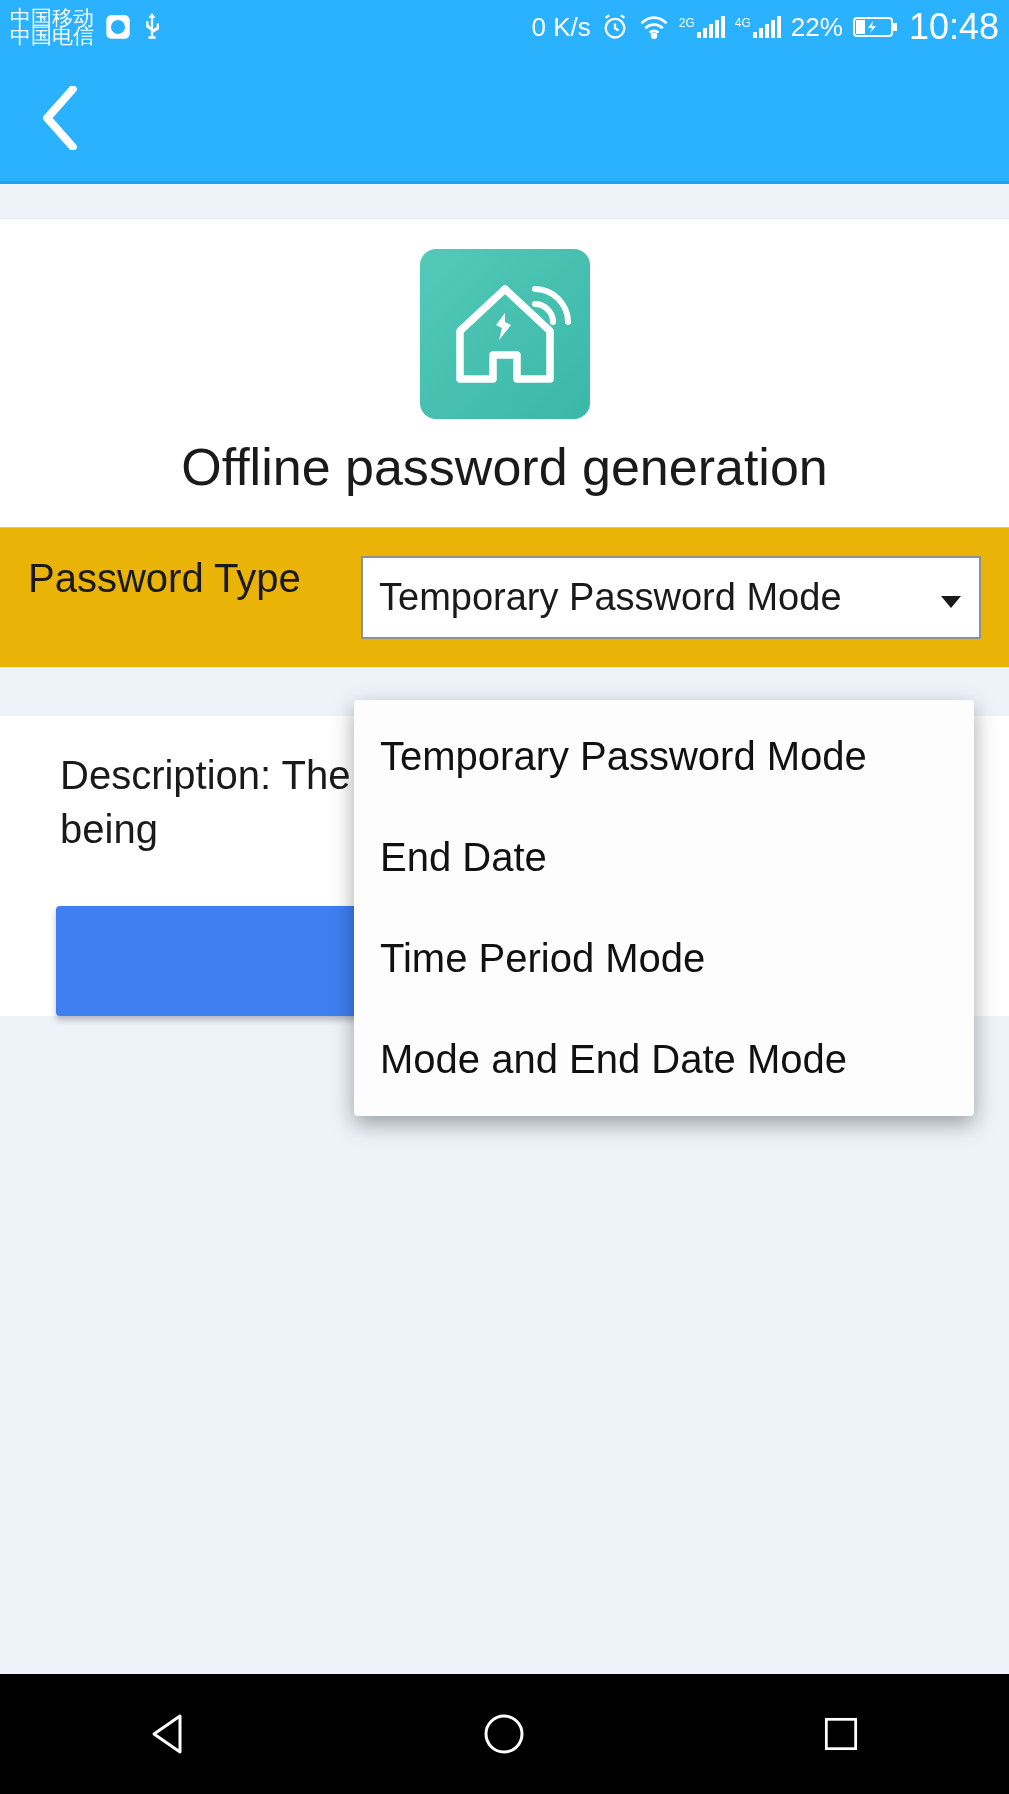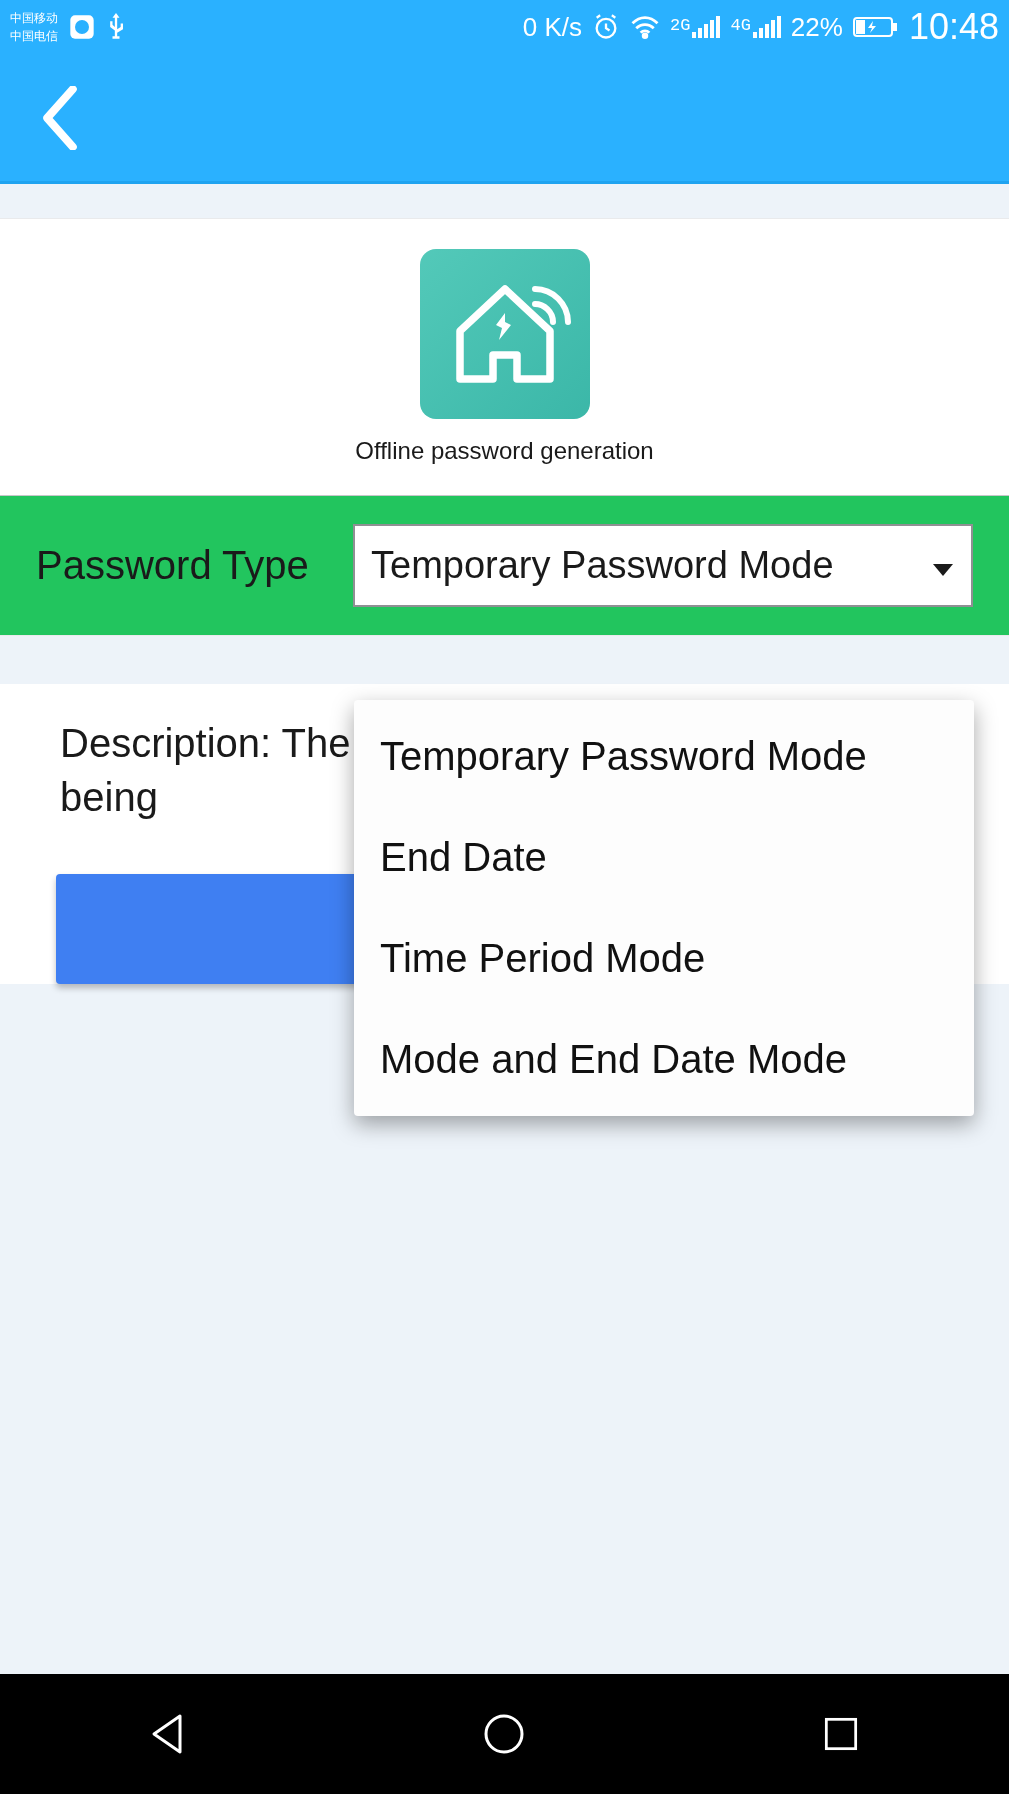--- a/index.html
+++ b/index.html
@@ -23,40 +23,40 @@
     align-items: center;
     gap: 10px;
   }
   .status-right {
     display: flex;
     align-items: center;
     gap: 10px;
     font-size: 26px;
   }
   .carrier-lines {
-    font-size: 12px;
+    font-size: 21px;
     line-height: 18px;
   }
   .status-icon {
     display: inline-flex;
     align-items: center;
   }
   .sig-bars {
     display: inline-flex;
     align-items: flex-end;
     gap: 2px;
     height: 22px;
   }
   .sig-bars span { width: 4px; background: #fff; display: inline-block; }
   .sig-bars span:nth-child(1){height:6px;}
   .sig-bars span:nth-child(2){height:10px;}
   .sig-bars span:nth-child(3){height:14px;}
   .sig-bars span:nth-child(4){height:18px;}
   .sig-bars span:nth-child(5){height:22px;}
-  .sig-label { font-size: 17px; align-self: flex-start; margin-right:2px;font-family:Liberation Mono, monospace; }
+  .sig-label { font-size: 12px; align-self: flex-start; margin-right:2px; }
   .sig-wrap { display:inline-flex; align-items:flex-start; }
 
   
   .app-header {
     width: 100%;
     height: 130px;
     background: #2ab1ff;
     display: flex;
     align-items: center;
     padding: 0 20px;
@@ -96,30 +96,30 @@
     width: 170px;
     height: 170px;
     border-radius: 16px;
     background: linear-gradient(135deg, #53c9b9, #3bb7a8);
     display: inline-flex;
     align-items: center;
     justify-content: center;
     position: relative;
   }
   .section-subtitle {
-    font-size: 24px;
+    font-size: 52px;
     color: #1a1a1a;
     margin-top: 18px;
   }
 
   .row-type {
-    background: #22c55e;
-    display: flex;
-    align-items: center;
-    padding: 28px 36px;
+    background: #eab308;
+    display: flex;
+    align-items: flex-start;
+    padding: 28px 28px;
     border-bottom: 1px solid #e9eaec;
   }
   .row-label {
     font-size: 40px;
     color: #1a1a1a;
     margin-right: 20px;
     white-space: nowrap;
   }
   .select-box {
     flex: 0 0 auto;

